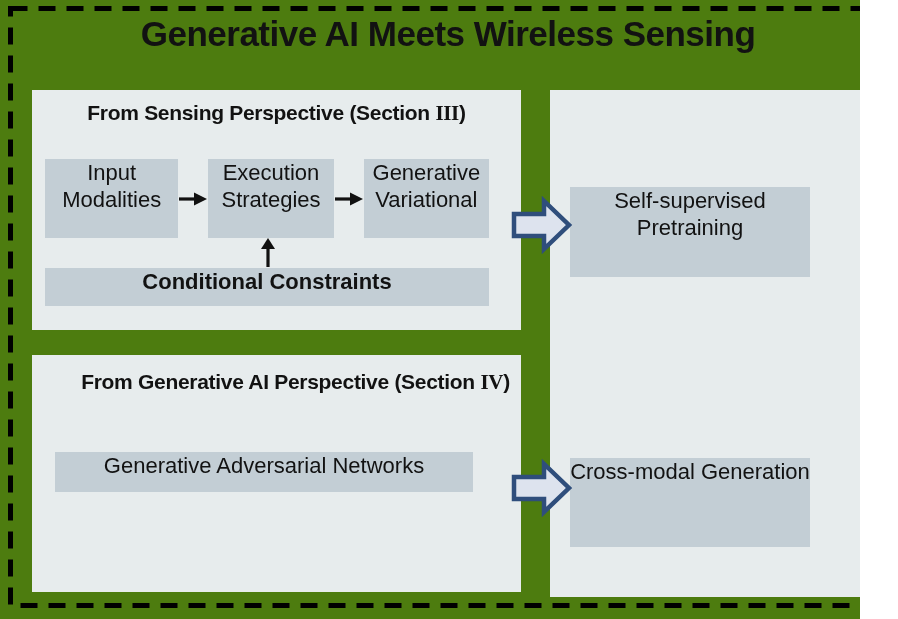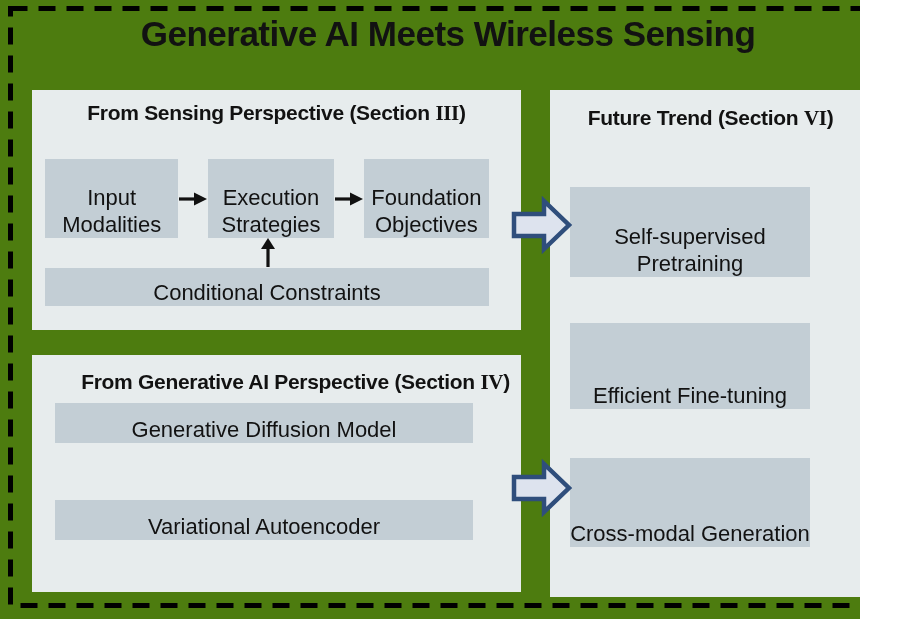--- a/index.html
+++ b/index.html
@@ -44,21 +44,21 @@
     white-space: nowrap;
   }
   .panel-sensing .panel-header    { top: 11px; }
   .panel-generative .panel-header { top: 15px; margin-left: 38px; }
   .panel-future .panel-header     { top: 13px; line-height: 29px; white-space: normal; }
   .roman { font-family: "Liberation Serif", serif; text-align: center; }
 
   .node {
     background: var(--box-fill, #c3ced5);
     display: flex;
-    align-items: flex-end;
+    align-items: flex-start;
     justify-content: center;
     text-align: center;
     font-size: 22px;
     line-height: 27px;
   }
 
   
   .flow-row {
     position: absolute;
     left: 13px; top: 69px;
@@ -73,21 +73,21 @@
     flex: 1;
     display: flex;
     align-items: center;
     justify-content: center;
   }
   .harrow line    { stroke: #111; stroke-width: 3.2; }
   .harrow polygon { fill: #111; }
   .uparrow { position: absolute; left: 227px; top: 147px; }
   .uparrow line    { stroke: #111; stroke-width: 3.2; }
   .uparrow polygon { fill: #111; }
-  .constraint-box { position: absolute; left: 13px; top: 178px; width: 444px; height: 38px; }
+  .constraint-box { position: absolute; left: 13px; top: 178px; width: 444px; height: 38px; font-weight: bold; }
 
   
   .gbox { position: absolute; left: 23px; width: 418px; height: 40px; }
   .gbox-0 { top: 48px; }
   .gbox-1 { top: 97px; }
   .gbox-2 { top: 145px; }
   .gbox-3 { top: 193px; }
 
   
   .fbox { position: absolute; left: 20px; width: 240px; }
@@ -135,55 +135,48 @@
       <div class="node flow-box-2">
         <span>Execution Strategies</span>
       </div>
       <div class="flow-gap">
         <svg class="harrow" width="30" height="16" viewBox="0 0 30 16" aria-hidden="true">
           <line x1="1" y1="8" x2="18" y2="8"></line>
           <polygon points="16,1.5 29,8 16,14.5"></polygon>
         </svg>
       </div>
       <div class="node flow-box-3">
-        <span>Foundation Objectives</span>
+        <span>Generative Variational</span>
       </div>
     </div>
 
     <svg class="uparrow" width="18" height="31" viewBox="0 0 18 31" aria-hidden="true">
       <line x1="9" y1="30" x2="9" y2="9"></line>
       <polygon points="2,12 9,1 16,12"></polygon>
     </svg>
 
     <div class="node constraint-box">
       <span>Conditional Constraints</span>
     </div>
   </section>
 
   <section class="panel panel-generative">
     <div class="panel-header"><span>From Generative AI Perspective (Section </span><span class="roman">IV</span><span>)</span></div>
 
-    <div class="node gbox gbox-0">
-      <span>Generative Diffusion Model</span>
-    </div>
-    <div class="node gbox gbox-2">
-      <span>Variational Autoencoder</span>
+    <div class="node gbox gbox-1">
+      <span>Generative Adversarial Networks</span>
     </div>
   </section>
 
   <section class="panel panel-future">
     <div class="panel-header">
-      <div><span>Future Trend (Section </span><span class="roman">VI</span><span>)</span></div>
     </div>
 
     <div class="node fbox fbox-0">
       <span>Self-supervised Pretraining</span>
-    </div>
-    <div class="node fbox fbox-1">
-      <span>Efficient Fine-tuning</span>
     </div>
     <div class="node fbox fbox-2">
       <span>Cross-modal Generation</span>
     </div>
   </section>
 
   <svg class="block-arrow block-arrow-top" width="62" height="58" viewBox="0 0 62 58" aria-hidden="true">
     <path d="M3,18 L33,18 L33,5 L58,29 L33,53 L33,40 L3,40 Z"></path>
   </svg>
   <svg class="block-arrow block-arrow-bottom" width="62" height="58" viewBox="0 0 62 58" aria-hidden="true">

